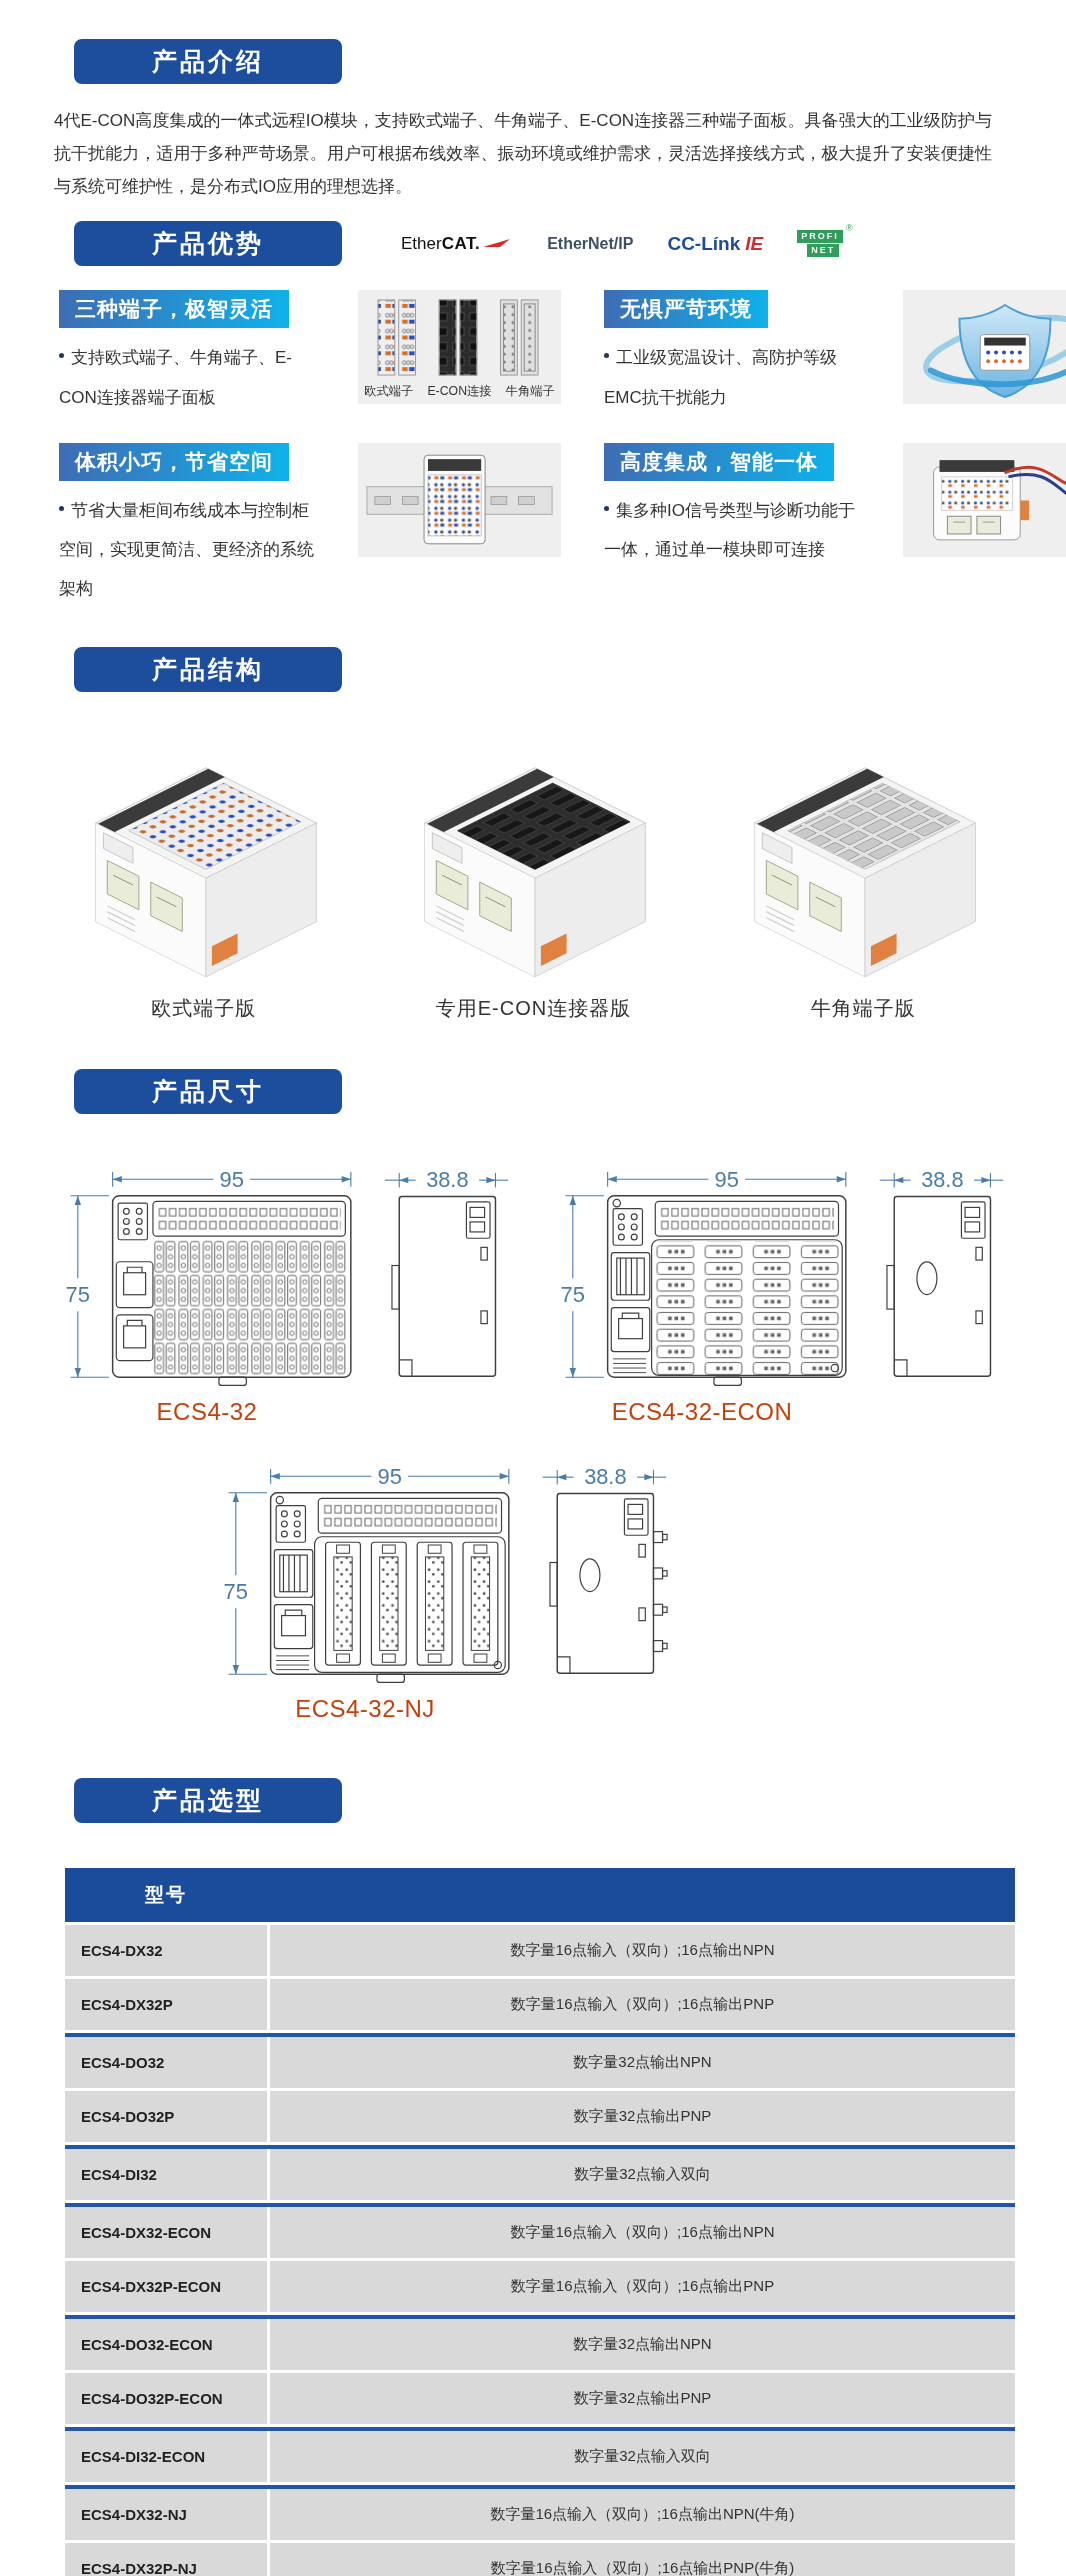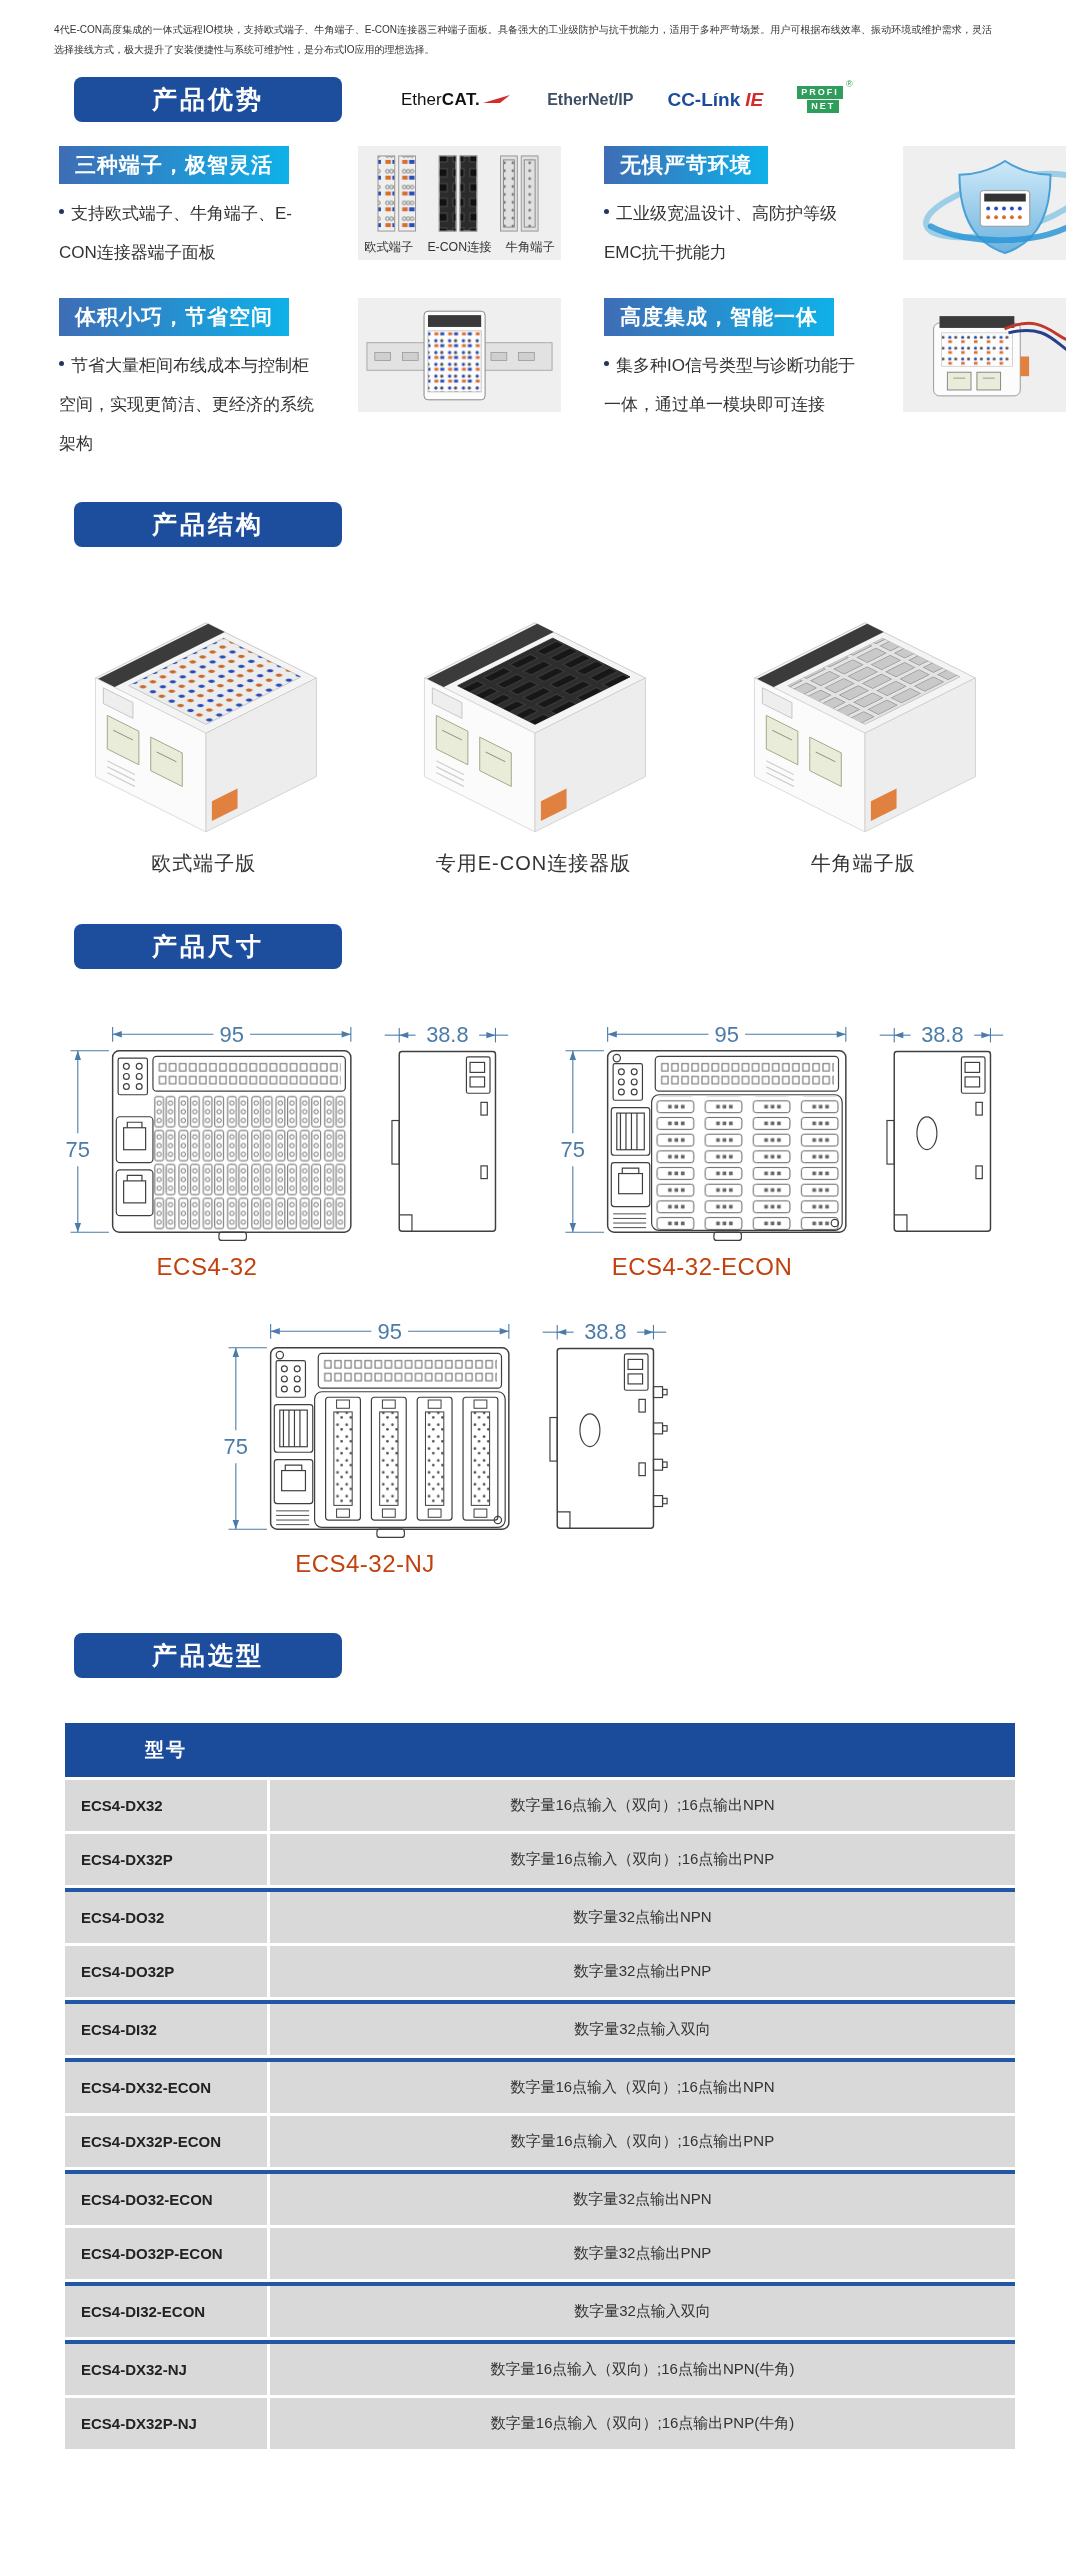--- a/index.html
+++ b/index.html
@@ -5,21 +5,21 @@
   html,body{margin:0;padding:0;background:#fff;}
   body{width:1067px;font-family:"Liberation Sans","DejaVu Sans",sans-serif;color:#333;}
   .page{position:relative;width:1067px;padding-bottom:89px;background:#fff;}
 
   
   .sec-header{display:flex;align-items:center;justify-content:center;
     width:268px;height:45px;margin-left:74px;background:#1c4e9d;border-radius:8px;
     color:#fff;font-size:25px;font-weight:bold;letter-spacing:3px;}
 
   
-  .intro-text{margin:20px 75px 0 54px;font-size:10px;line-height:1.95;color:#333;text-align:justify;}
+  .intro-text{margin:20px 75px 0 54px;font-size:17px;line-height:1.95;color:#333;text-align:justify;}
 
   
   .adv-row{display:flex;align-items:center;margin-top:18px;}
   .logos{display:flex;align-items:center;gap:34px;margin-left:59px;}
   .logo{display:flex;align-items:center;white-space:nowrap;}
   .lg-ec-prefix{font-size:17px;color:#111;}
   .lg-ec-suffix{font-size:17px;color:#111;font-weight:800;letter-spacing:0.5px;}
   .lg-ec-arrow{margin-left:3px;}
   .lg-enip{font-size:16px;font-weight:800;color:#3d4f63;}
   .lg-cc-main{font-size:19px;font-weight:800;color:#1b4c9b;}
@@ -70,20 +70,23 @@
 
   .mt40{margin-top:39px;}
   .mt48{margin-top:47px;}
   .mt56{margin-top:55px;}
 </style>
 </head>
 <body>
 
 <div class="page">
 
+  <div class="sec-header" style="margin-top:39px;">
+    <span>产品介绍</span>
+  </div>
   <div class="intro-text">4代E-CON高度集成的一体式远程IO模块，支持欧式端子、牛角端子、E-CON连接器三种端子面板。具备强大的工业级防护与抗干扰能力，适用于多种严苛场景。用户可根据布线效率、振动环境或维护需求，灵活选择接线方式，极大提升了安装便捷性与系统可维护性，是分布式IO应用的理想选择。</div>
 
   <div class="adv-row">
     <div class="sec-header">
       <span>产品优势</span>
     </div>
     <div class="logos">
       <div class="logo">
         <span class="lg-ec-prefix">Ether</span>
           <span class="lg-ec-suffix">CAT.</span>

